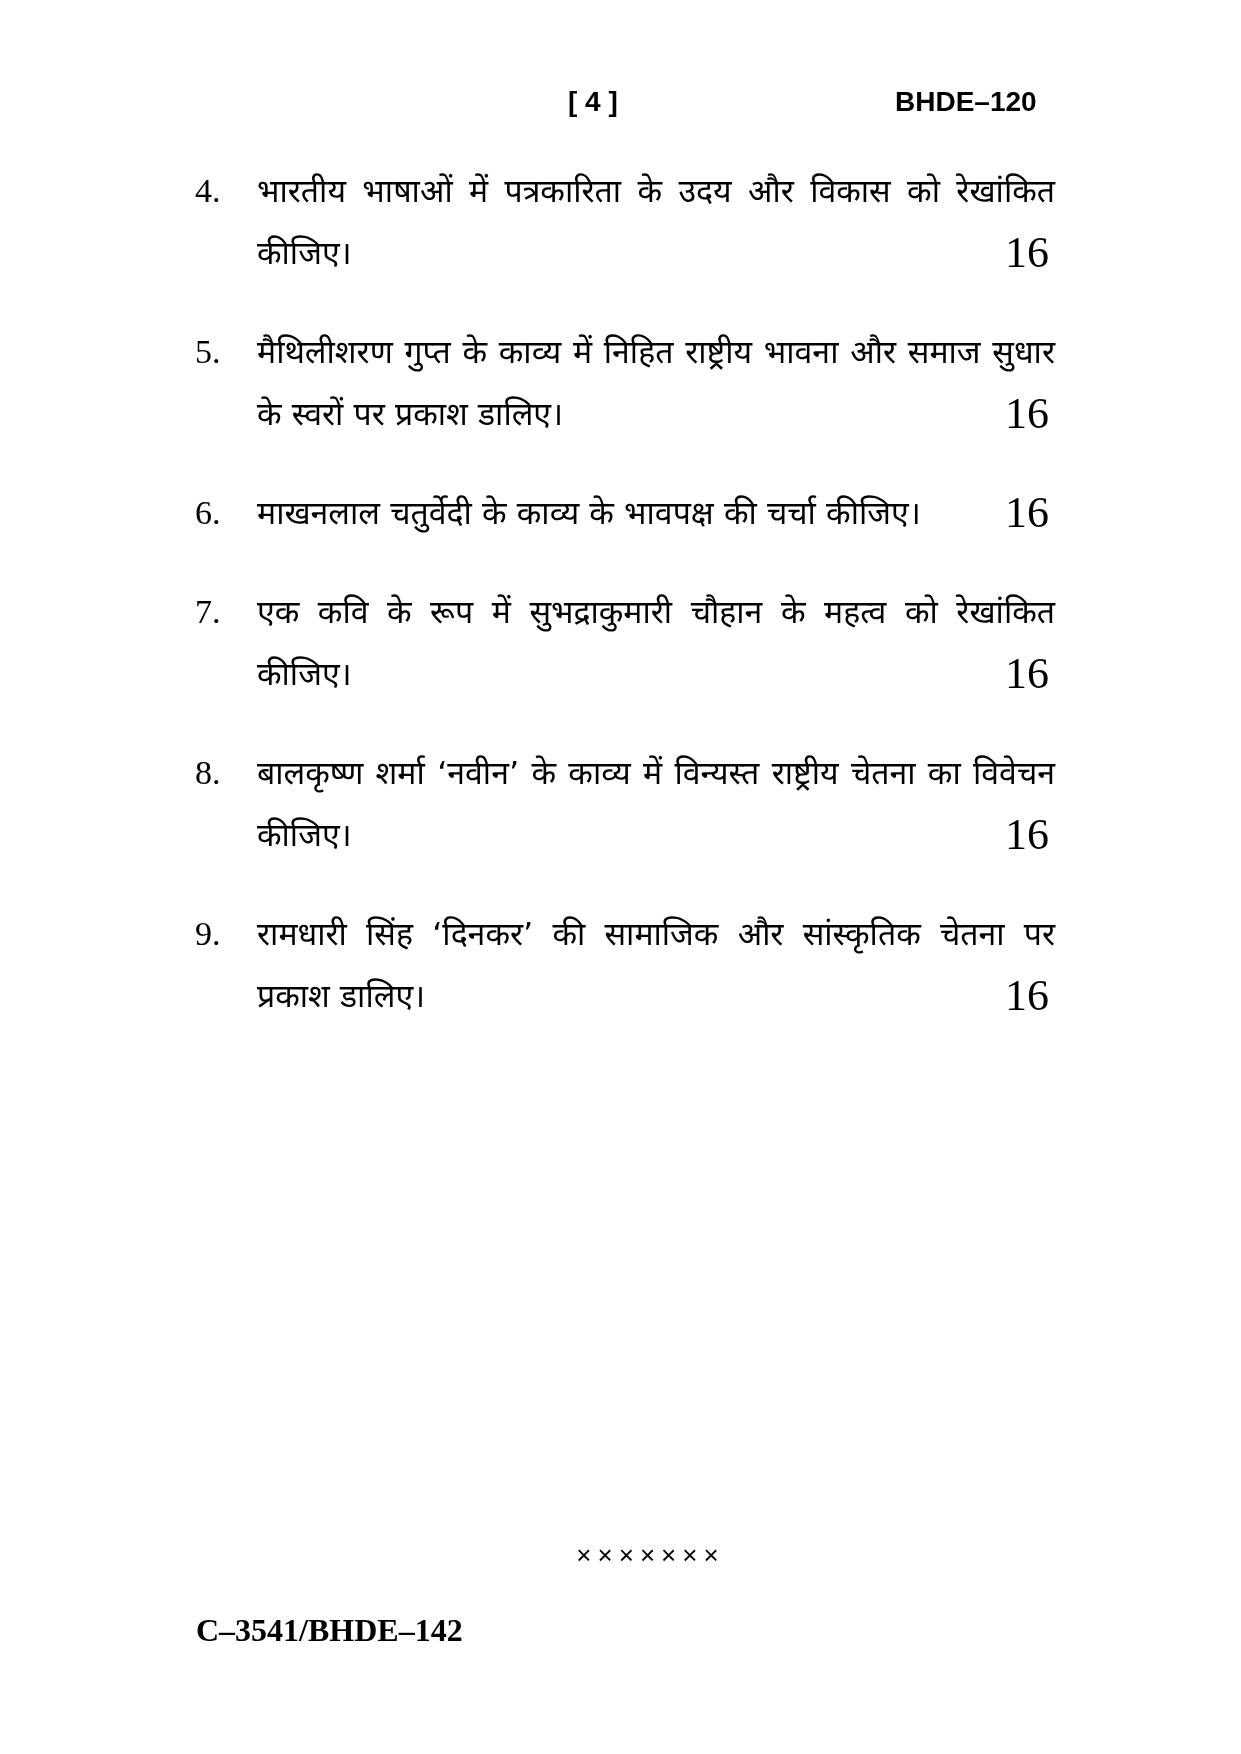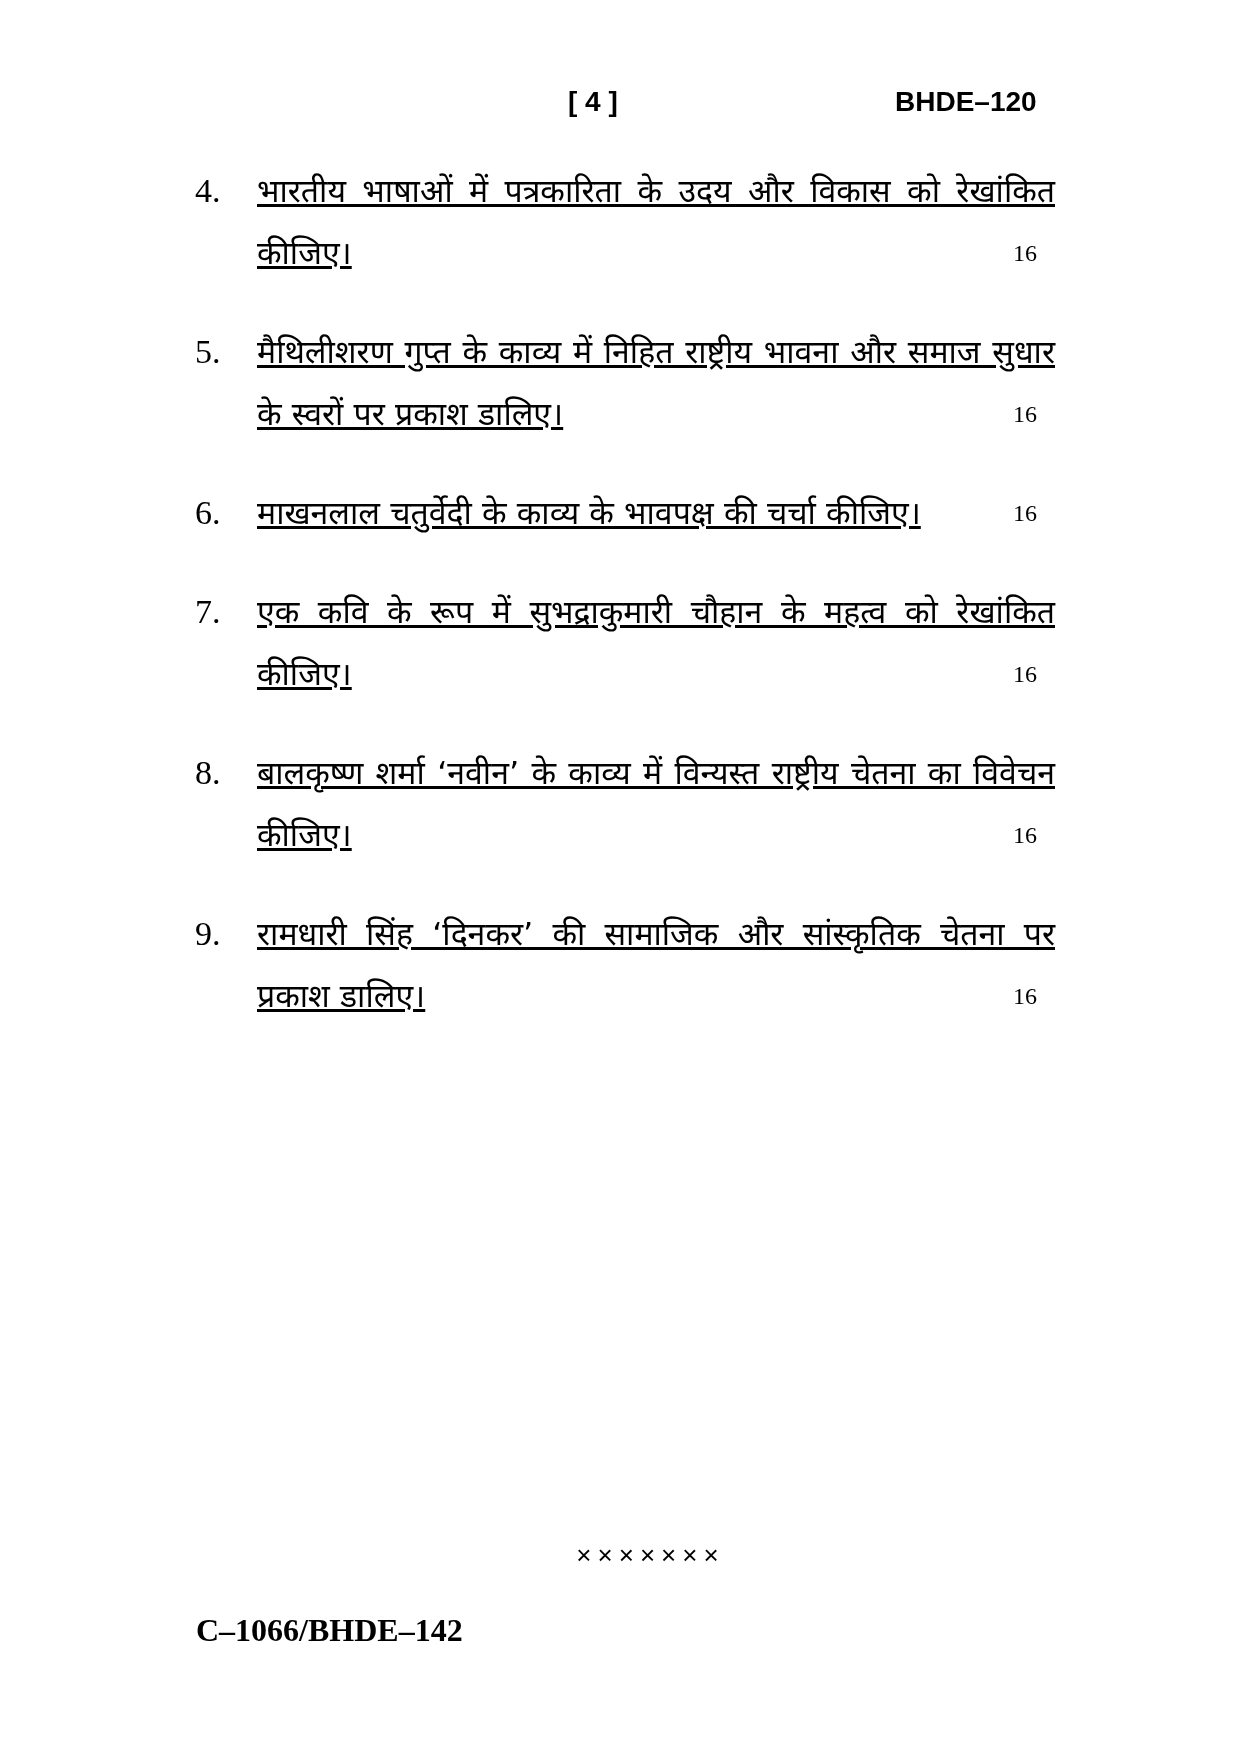--- a/index.html
+++ b/index.html
@@ -3,22 +3,22 @@
   <meta charset="utf-8">
   <style>
     html, body { margin: 0; padding: 0; background: #ffffff; }
     body { width: 1241px; height: 1754px; position: relative; overflow: hidden; color: #000; }
     .header { position: absolute; top: 86px; left: 0; width: 1241px; height: 40px; }
     .page-num { position: absolute; left: 568px; top: 0; font-family: "Liberation Sans", sans-serif; font-weight: bold; font-size: 28px; }
     .code-top { position: absolute; left: 895px; top: 0; font-family: "Liberation Sans", sans-serif; font-weight: bold; font-size: 28px; }
     .questions { position: absolute; top: 160px; left: 195px; width: 860px; }
     .q { position: relative; margin-bottom: 37px; }
     .q-num { position: absolute; left: 0; top: 0; font-family: "Liberation Serif", serif; font-size: 34px; line-height: 62px; }
-    .q-text { margin-left: 62px; font-family: "DejaVu Sans", sans-serif; font-size: 32px; line-height: 62px; text-align: justify; text-align-last: left; text-decoration: underline; }
-    .q-marks { position: absolute; right: 18px; bottom: 0; font-family: "Liberation Serif", serif; font-size: 24px; line-height: 62px; margin-left: 15px; }
+    .q-text { margin-left: 62px; font-family: "DejaVu Sans", sans-serif; font-size: 32px; line-height: 62px; text-align: justify; text-align-last: left; }
+    .q-marks { position: absolute; right: 6px; bottom: 0; font-family: "Liberation Serif", serif; font-size: 44px; line-height: 62px; margin-left: 15px; }
     .end-mark { position: absolute; top: 1540px; left: 0; width: 1241px; text-align: center; font-family: "Liberation Sans", sans-serif; font-size: 26px; letter-spacing: 6px; padding-left: 60px; box-sizing: border-box; }
     .footer-code { position: absolute; top: 1612px; left: 196px; font-family: "Liberation Serif", serif; font-weight: bold; font-size: 32px; }
   </style>
 </head>
 <body>
 
 <div class="header">
   <span class="page-num">[ 4 ]</span>
   <span class="code-top">BHDE–120</span>
 </div>
@@ -51,13 +51,13 @@
   </div>
   <div class="q">
     <span class="q-num">9.</span>
     <div class="q-text">रामधारी सिंह ‘दिनकर’ की सामाजिक और सांस्कृतिक चेतना पर प्रकाश डालिए।</div>
     <span class="q-marks">16</span>
   </div>
 </div>
 
 <div class="end-mark">×××××××</div>
 
-<div class="footer-code">C–1066/BHDE–142</div>
+<div class="footer-code">C–3541/BHDE–142</div>
 
 </body></html>

